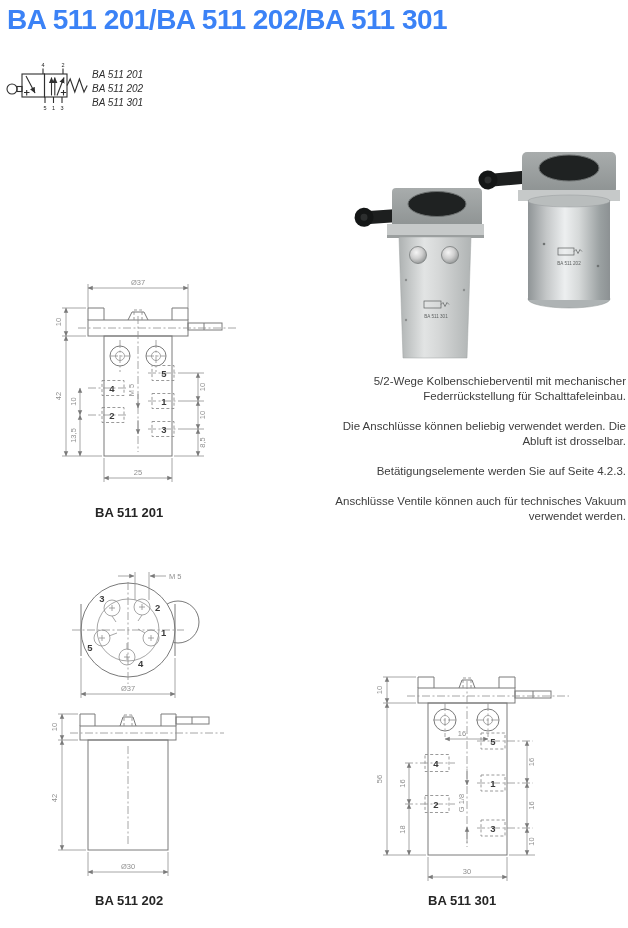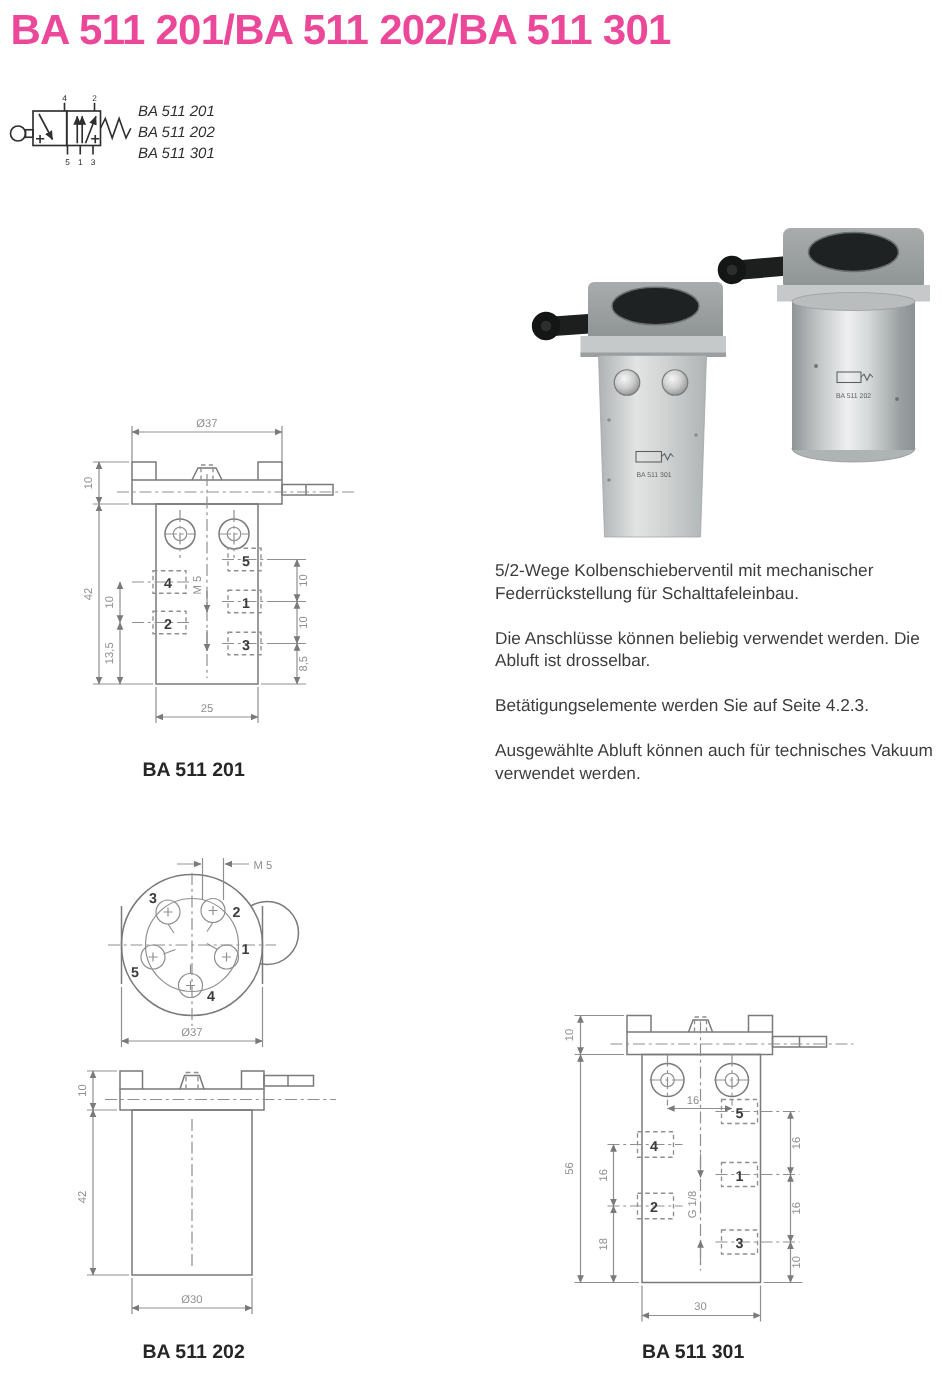--- a/index.html
+++ b/index.html
@@ -1,21 +1,21 @@
 <!DOCTYPE html>
 <html><head>
 <meta charset="utf-8">
 <style>
   html,body{margin:0;padding:0;background:#fff;}
   #page{position:relative;width:628px;height:928px;background:#ffffff;overflow:hidden;
         font-family:"Liberation Sans", sans-serif;}
   .abs{position:absolute;}
-  #title{left:7px;top:4px;font-size:28px;font-weight:bold;color:#ec4899;letter-spacing:-0.5px;white-space:nowrap;}
+  #title{left:7px;top:4px;font-size:28px;font-weight:bold;color:#3b82f6;letter-spacing:-0.5px;white-space:nowrap;}
   #symbol-variants{left:92px;top:68px;font-size:10px;font-style:italic;color:#2e2e2e;line-height:14.2px;}
-  #description{left:330px;top:374px;width:296px;font-size:11.5px;color:#3d3d3d;line-height:15px;}
+  #description{left:330px;top:374px;width:296px;font-size:11.5px;color:#3d3d3d;line-height:15px;text-align:right;}
   #description p{margin:0 0 15px 0;}
   .cap{font-size:13px;font-weight:bold;color:#262626;white-space:nowrap;}
   svg text{font-family:"Liberation Sans", sans-serif;}
   .ln{stroke:#7a7a7a;stroke-width:1;fill:none;}
   .thin{stroke:#8f8f8f;stroke-width:0.8;fill:none;}
   .dash{stroke:#8f8f8f;stroke-width:0.9;fill:none;stroke-dasharray:3,2.2;}
   .dd{stroke:#8f8f8f;stroke-width:0.8;fill:none;stroke-dasharray:8,2.5,2,2.5;}
   .dim{font-size:7.5px;fill:#8f8f8f;}
   .port{font-size:9.5px;font-weight:bold;fill:#3b3b3b;}
   .sym{stroke:#2f2f2f;stroke-width:1.1;fill:none;}
@@ -146,21 +146,21 @@
       <rect x="80" y="120" width="16" height="7" fill="none" stroke="#5c5f5f" stroke-width="0.7"></rect>
       <path d="M96,123.5 l2,-2 l2,4 l2,-4 l2,2" fill="none" stroke="#5c5f5f" stroke-width="0.7"></path>
       <text x="91" y="137" text-anchor="middle" font-size="4.6" fill="#5d6060">BA 511 202</text>
     </g>
   </svg>
 
   <div class="abs" id="description">
     <p>5/2-Wege Kolbenschieberventil mit mechanischer Federrückstellung für Schalttafeleinbau.</p>
     <p>Die Anschlüsse können beliebig verwendet werden. Die Abluft ist drosselbar.</p>
     <p>Betätigungselemente werden Sie auf Seite 4.2.3.</p>
-    <p>Ausgewählte Abluft können auch für technisches Vakuum verwendet werden.</p>
+    <p>Anschlüsse Ventile können auch für technisches Vakuum verwendet werden.</p>
   </div>
 
   <svg class="abs" style="left:28px;top:268px" width="270" height="250" viewBox="0 0 270 250">
 
     <path class="thin" d="M60,40 V16 M160,40 V16"></path>
     <line class="thin" x1="60" y1="20" x2="160" y2="20" marker-start="url(#arr)" marker-end="url(#arr)"></line>
     <text x="110" y="16.5" text-anchor="middle" class="dim">Ø37</text>
 
     <g class="ln">
       <rect x="60" y="52" width="100" height="16"></rect>

